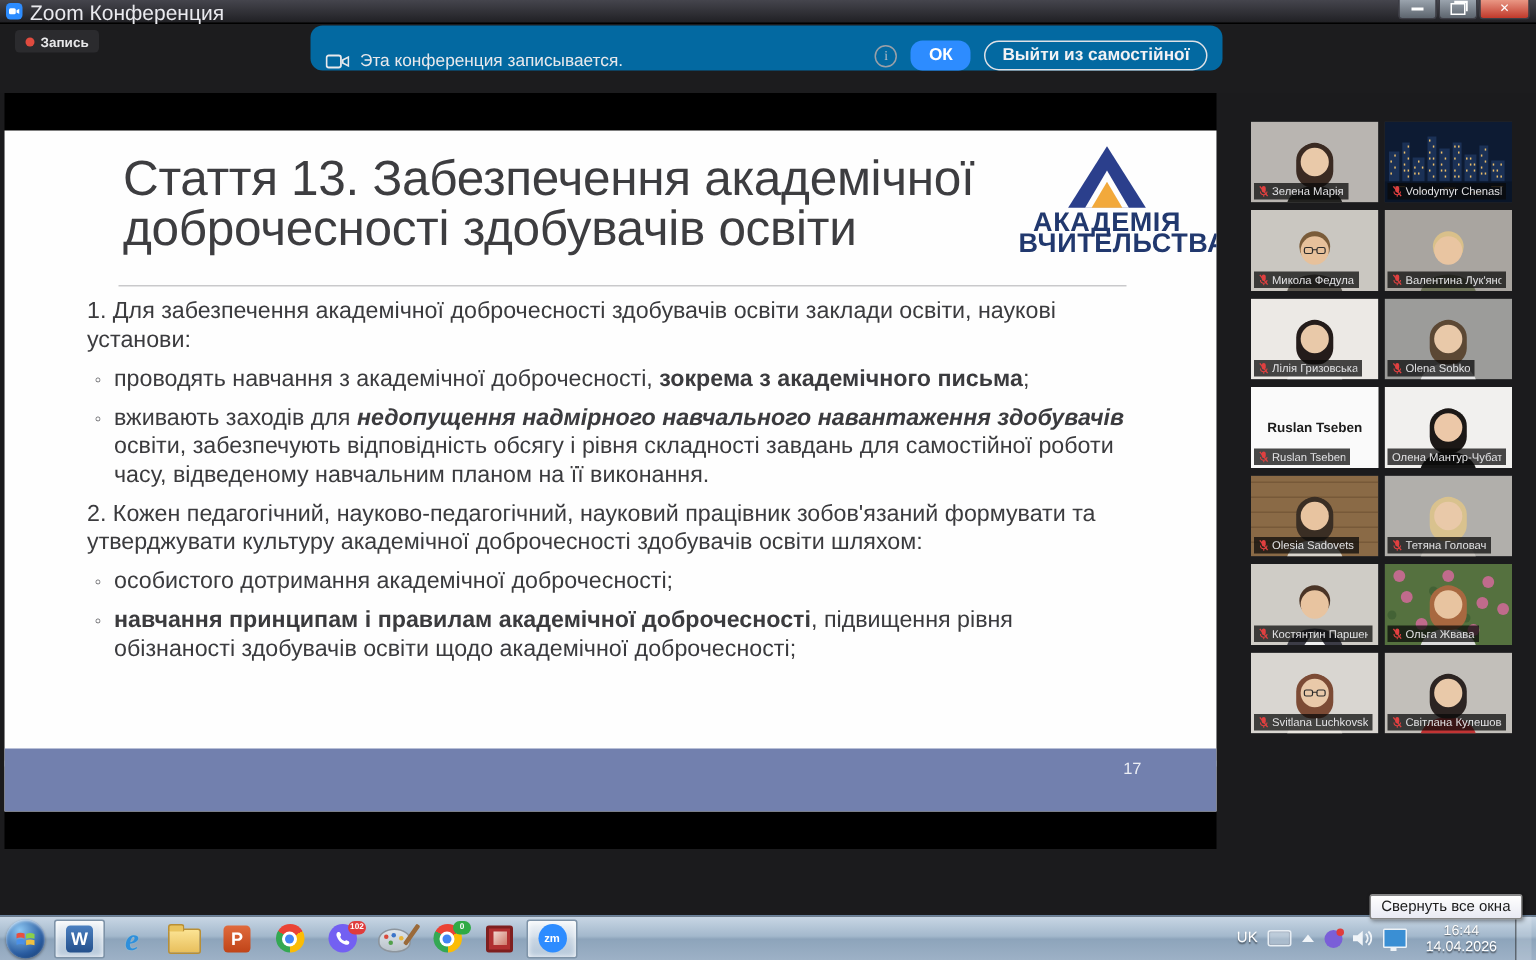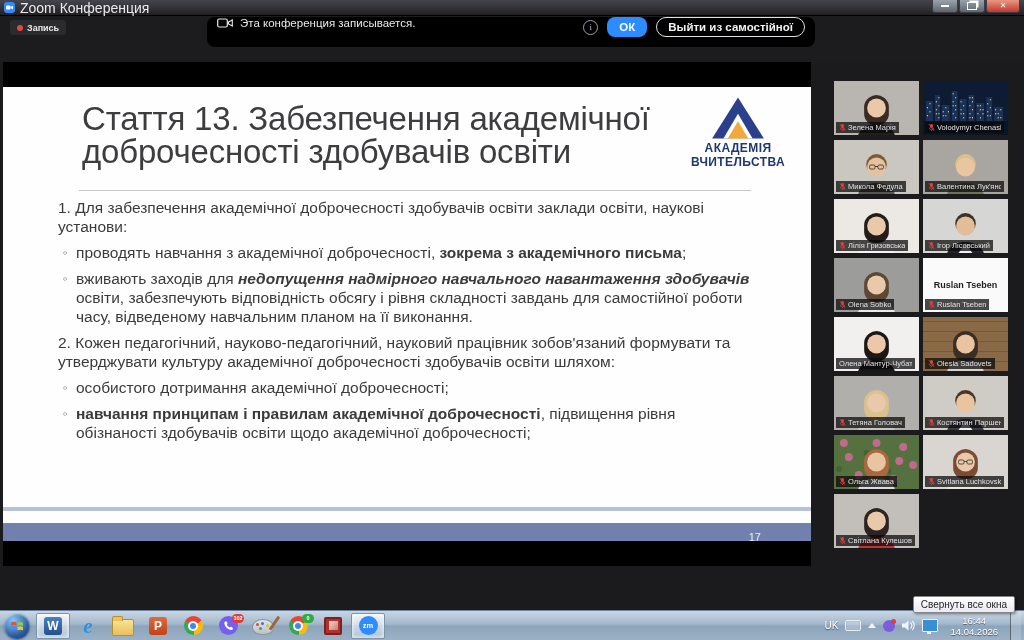--- a/index.html
+++ b/index.html
@@ -21,49 +21,49 @@
   .win-btn.close{background:linear-gradient(#e99784,#c0392b);width:34px;}
   .win-btn .bar{width:8px;height:2px;background:#fff;}
   .win-btn .boxes{width:8px;height:6px;border:1px solid #fff;box-shadow:2px -2px 0 -0.5px #fff;}
 
   
   .meetingbar{position:absolute;top:16px;left:0;width:1024px;height:46px;background:#1c1c1e;}
   .record-chip{position:absolute;left:10px;top:4px;height:15px;background:#2b2b2e;border-radius:3px;
                display:flex;align-items:center;gap:4px;padding:0 7px;}
   .record-dot{width:6px;height:6px;border-radius:50%;background:#e04b3f;}
   .record-chip span{color:#e8e8ea;font-size:9px;font-weight:700;}
-  .banner{position:absolute;left:207px;top:1px;width:608px;height:30px;background:#000000;border-radius:8px;
-          display:flex;align-items:flex-start;padding:0 10px;box-sizing:border-box;}
+  .banner{position:absolute;left:207px;top:1px;width:608px;height:30px;background:#0369a1;border-radius:8px;
+          display:flex;align-items:flex-end;padding:0 10px;box-sizing:border-box;}
   .banner-left{display:flex;align-items:center;gap:7px;}
   .banner-right{margin-left:auto;display:flex;align-items:center;gap:9px;}
   .rec-cam-icon svg{width:16px;height:12px;display:block;}
   .banner-text{color:#e9e9ec;font-size:11.5px;}
   .info-icon{width:13px;height:13px;border:1px solid #9aa0a8;border-radius:50%;color:#b9bec6;
              font-size:9px;display:flex;align-items:center;justify-content:center;font-family:"Liberation Serif",serif;}
   .ok-btn{background:#2d8cff;color:#fff;font-size:11.5px;font-weight:700;border:none;border-radius:8px;
           padding:4px 12px;line-height:12px;}
   .leave-btn{background:transparent;color:#f2f2f4;font-size:11.5px;font-weight:700;
              border:1.5px solid #dfe1e6;border-radius:13px;padding:3px 11px;line-height:12px;}
 
   
   .stage{position:absolute;left:3px;top:62px;width:808px;height:504px;background:#000;}
   .slide{position:absolute;left:0;top:25px;width:808px;height:454px;background:#fefefe;overflow:hidden;}
   .slide-title{position:absolute;left:79px;top:15px;width:625px;color:#3d3d40;font-size:33px;line-height:33px;
                letter-spacing:-0.2px;}
   .logo{position:absolute;right:14px;top:8px;width:118px;text-align:center;}
   .logo svg{width:54px;height:46px;display:block;margin:0 auto;}
-  .logo-text{color:#21386e;font-weight:700;font-size:12px;line-height:14px;letter-spacing:0.4px;}
+  .logo-text{color:#21386e;font-weight:700;font-size:18px;line-height:14px;letter-spacing:0.4px;}
   .slide-divider{position:absolute;left:76px;top:103px;width:672px;height:1px;background:#c9c9cb;}
   .slide-body{position:absolute;left:55px;top:111px;width:700px;color:#3b3b3e;font-size:15.5px;line-height:19px;}
   .para{margin:0 0 7px 0;}
   .bullet{display:flex;margin:0 0 7px 0;}
   .bullet .marker{flex:none;width:18px;color:#6a6a6e;font-size:13px;padding-left:5px;box-sizing:border-box;}
   .bullet .btext{flex:1;}
   .slide-strip{position:absolute;left:0;bottom:30px;width:808px;height:4px;background:#b9c1da;}
-  .slide-footer{position:absolute;left:0;bottom:0;width:808px;height:18px;background:#7280ae;}
+  .slide-footer{position:absolute;left:0;bottom:0;width:808px;height:42px;background:#7280ae;}
   .page-num{position:absolute;right:50px;top:8px;color:#eceef5;font-size:11px;}
 
   
   .panel{position:absolute;left:834px;top:81px;display:grid;grid-template-columns:85px 85px;
          grid-auto-rows:54px;gap:5px 4px;}
   .tile{position:relative;background:#2a2a2c;overflow:hidden;}
   .tile .av{position:absolute;inset:0;}
   .tile .av svg{width:100%;height:100%;display:block;}
   .av-card{position:absolute;inset:0;display:flex;align-items:center;justify-content:center;
            font-weight:700;font-size:9px;}
@@ -406,42 +406,20 @@
               <line x1="5" y1="9.6" x2="5" y2="11.2" stroke="#e04040" stroke-width="1"></line>
               <line x1="1.3" y1="1.3" x2="8.7" y2="10.7" stroke="#e04040" stroke-width="1.3"></line>
             </svg>
         </span>
         <span class="nm">Лілія Гризовська</span>
       </div>
     </div>
       <div class="tile">
       <div class="av">
           <svg viewBox="0 0 86 54" preserveAspectRatio="none">
-            <rect width="86" height="54" fill="#d6d6d4"></rect>
-            <ellipse cx="43" cy="57" rx="19" ry="14" fill="#23232b"></ellipse>
-            <polygon points="36,54 43,44 50,54" fill="#f0f0f0"></polygon>
-            <circle cx="43" cy="24.5" r="10.4" fill="#3c322a"></circle>
-            <circle cx="43" cy="27" r="9.5" fill="#e1bd99"></circle>
-          </svg>
-        </div>
-      <div class="name-tag">
-        <span class="mic-ic">
-          <svg viewBox="0 0 10 12">
-              <rect x="3.1" y="1" width="3.8" height="6.2" rx="1.9" fill="#e04040"></rect>
-              <path d="M1.9 6.3 a3.1 3.1 0 0 0 6.2 0" stroke="#e04040" stroke-width="1" fill="none"></path>
-              <line x1="5" y1="9.6" x2="5" y2="11.2" stroke="#e04040" stroke-width="1"></line>
-              <line x1="1.3" y1="1.3" x2="8.7" y2="10.7" stroke="#e04040" stroke-width="1.3"></line>
-            </svg>
-        </span>
-        <span class="nm">Ігор Лісовський</span>
-      </div>
-    </div>
-      <div class="tile">
-      <div class="av">
-          <svg viewBox="0 0 86 54" preserveAspectRatio="none">
             <rect width="86" height="54" fill="#9c9c9a"></rect>
             <ellipse cx="43" cy="57" rx="19" ry="14" fill="#e9e9e9"></ellipse>
             <rect x="30.5" y="15" width="25" height="29" rx="11" fill="#5c4834"></rect>
             <circle cx="43" cy="24.5" r="10.4" fill="#5c4834"></circle>
             <circle cx="43" cy="27" r="9.5" fill="#e9c9a9"></circle>
           </svg>
         </div>
       <div class="name-tag">
         <span class="mic-ic">
           <svg viewBox="0 0 10 12">

